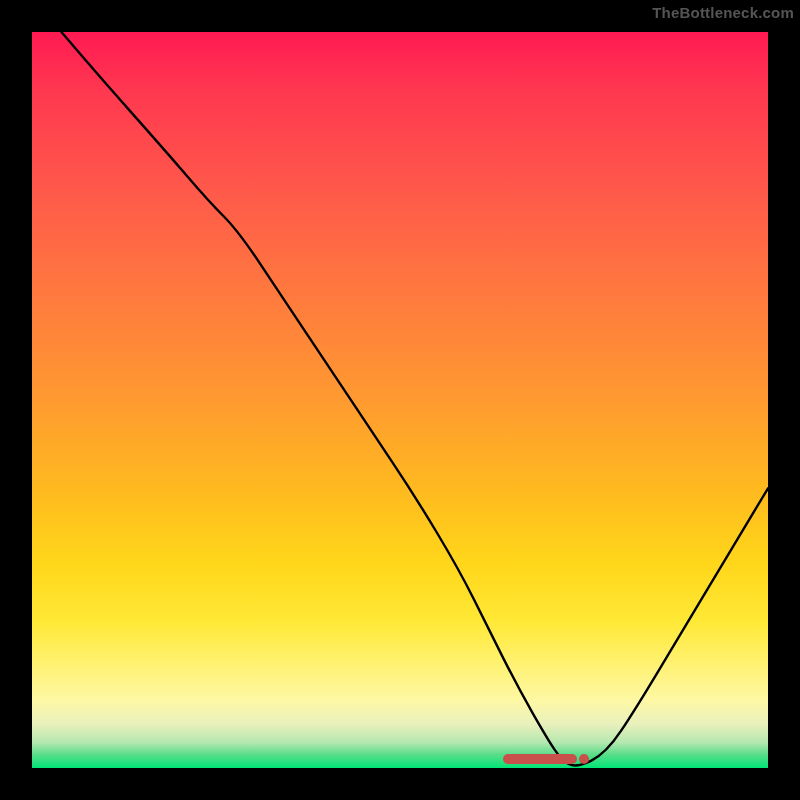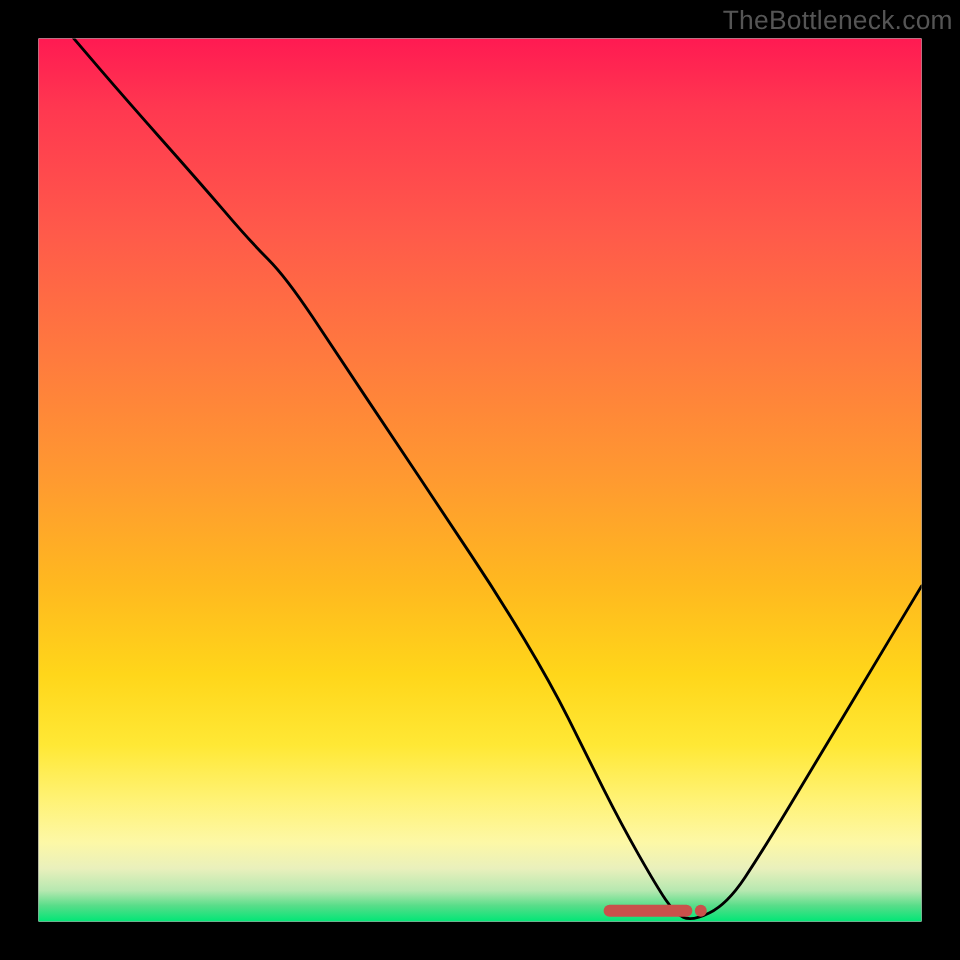--- a/index.html
+++ b/index.html
@@ -15,22 +15,22 @@
     position: relative;
     width: 800px;
     height: 800px;
     background: #000;
   }
   .watermark {
     position: absolute;
     top: 4px;
     right: 6px;
     color: #555;
-    font-size: 22px;
-    font-weight: 400;
+    font-size: 15px;
+    font-weight: 700;
     letter-spacing: 0.2px;
     z-index: 5;
     user-select: none;
   }
   .plot-area {
     position: absolute;
     left: 32px;
     top: 32px;
     width: 736px;
     height: 736px;

